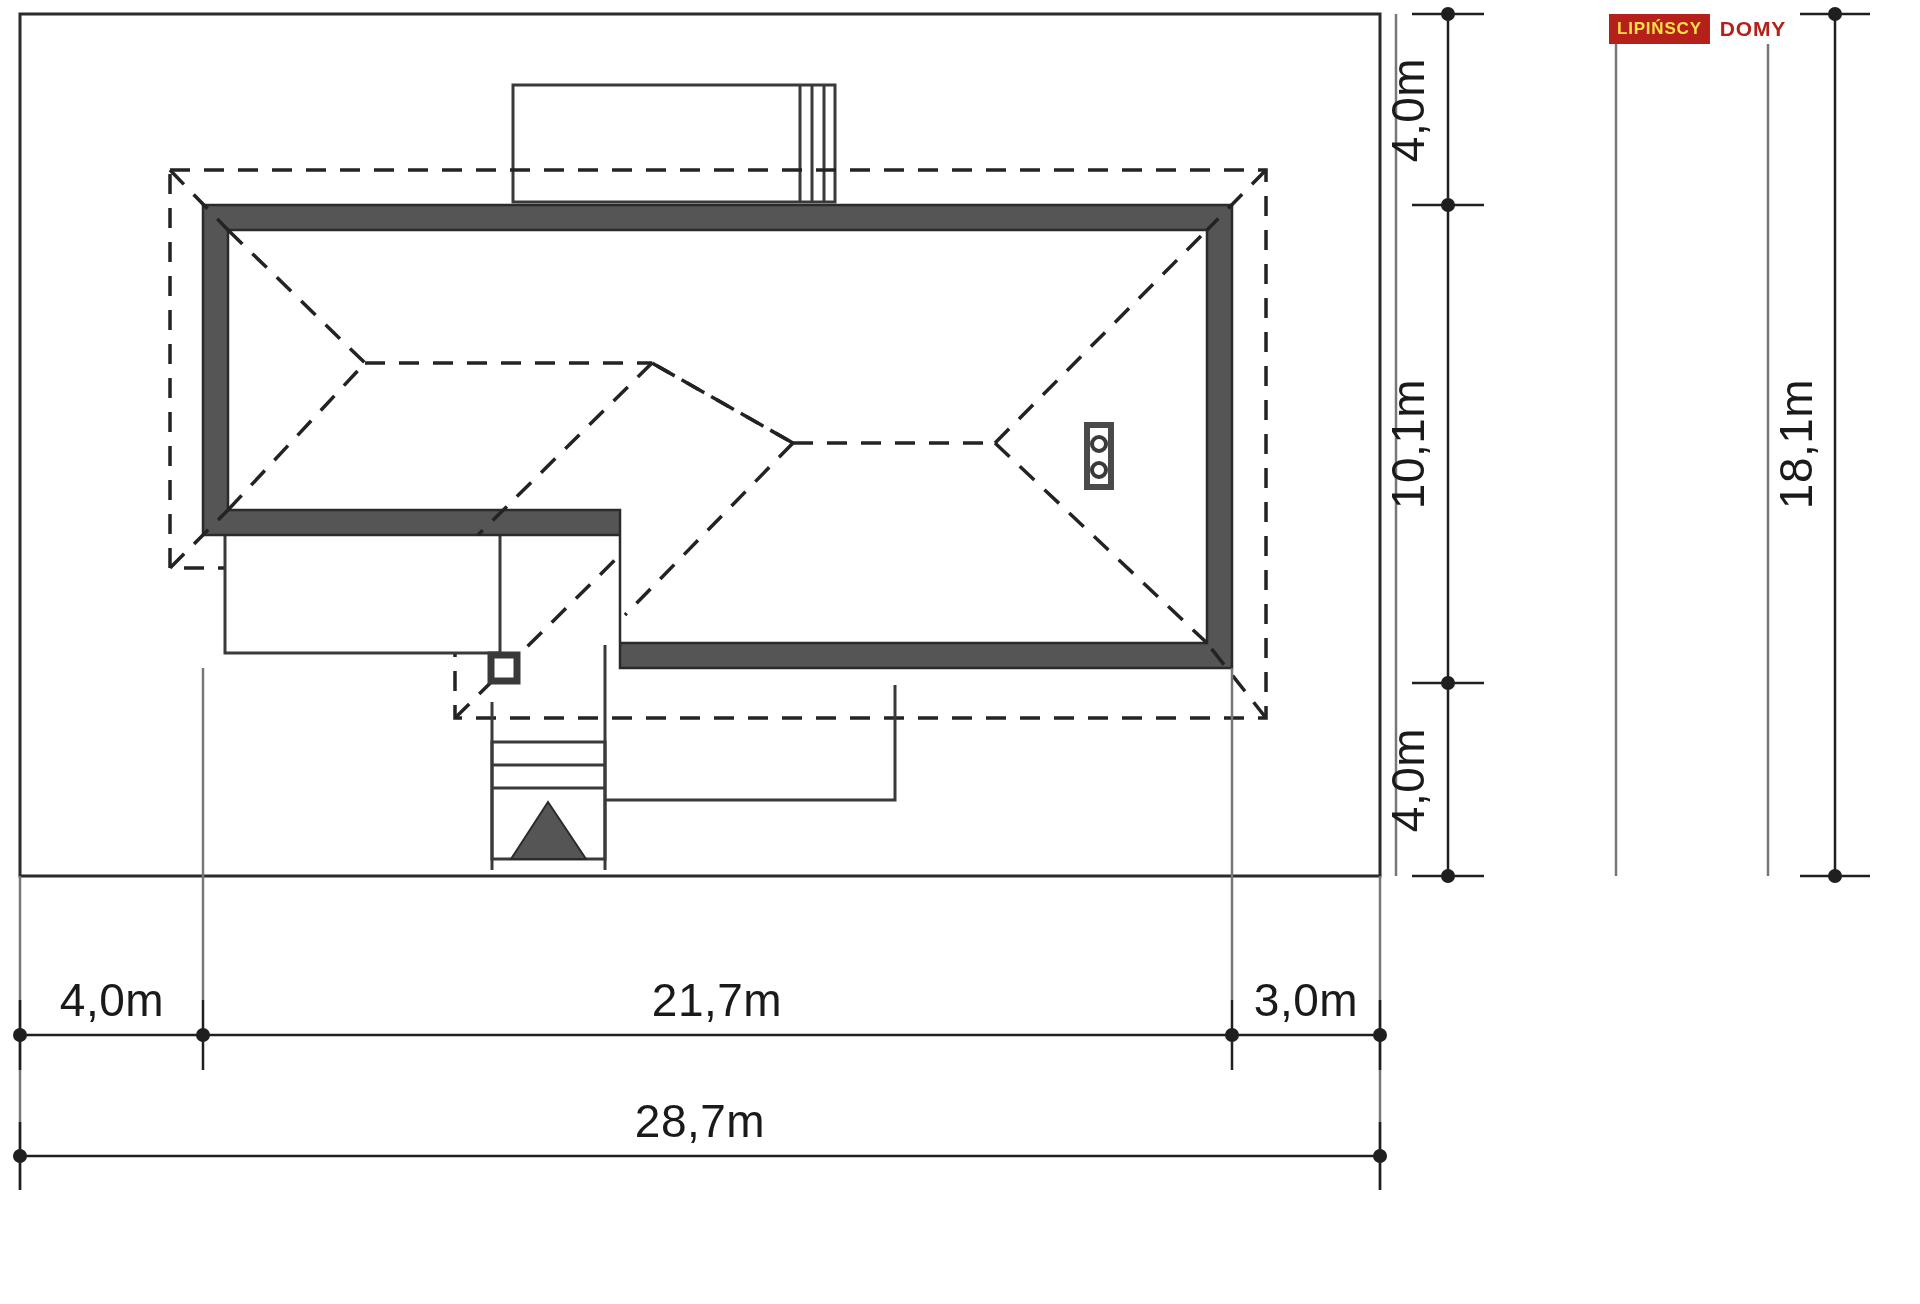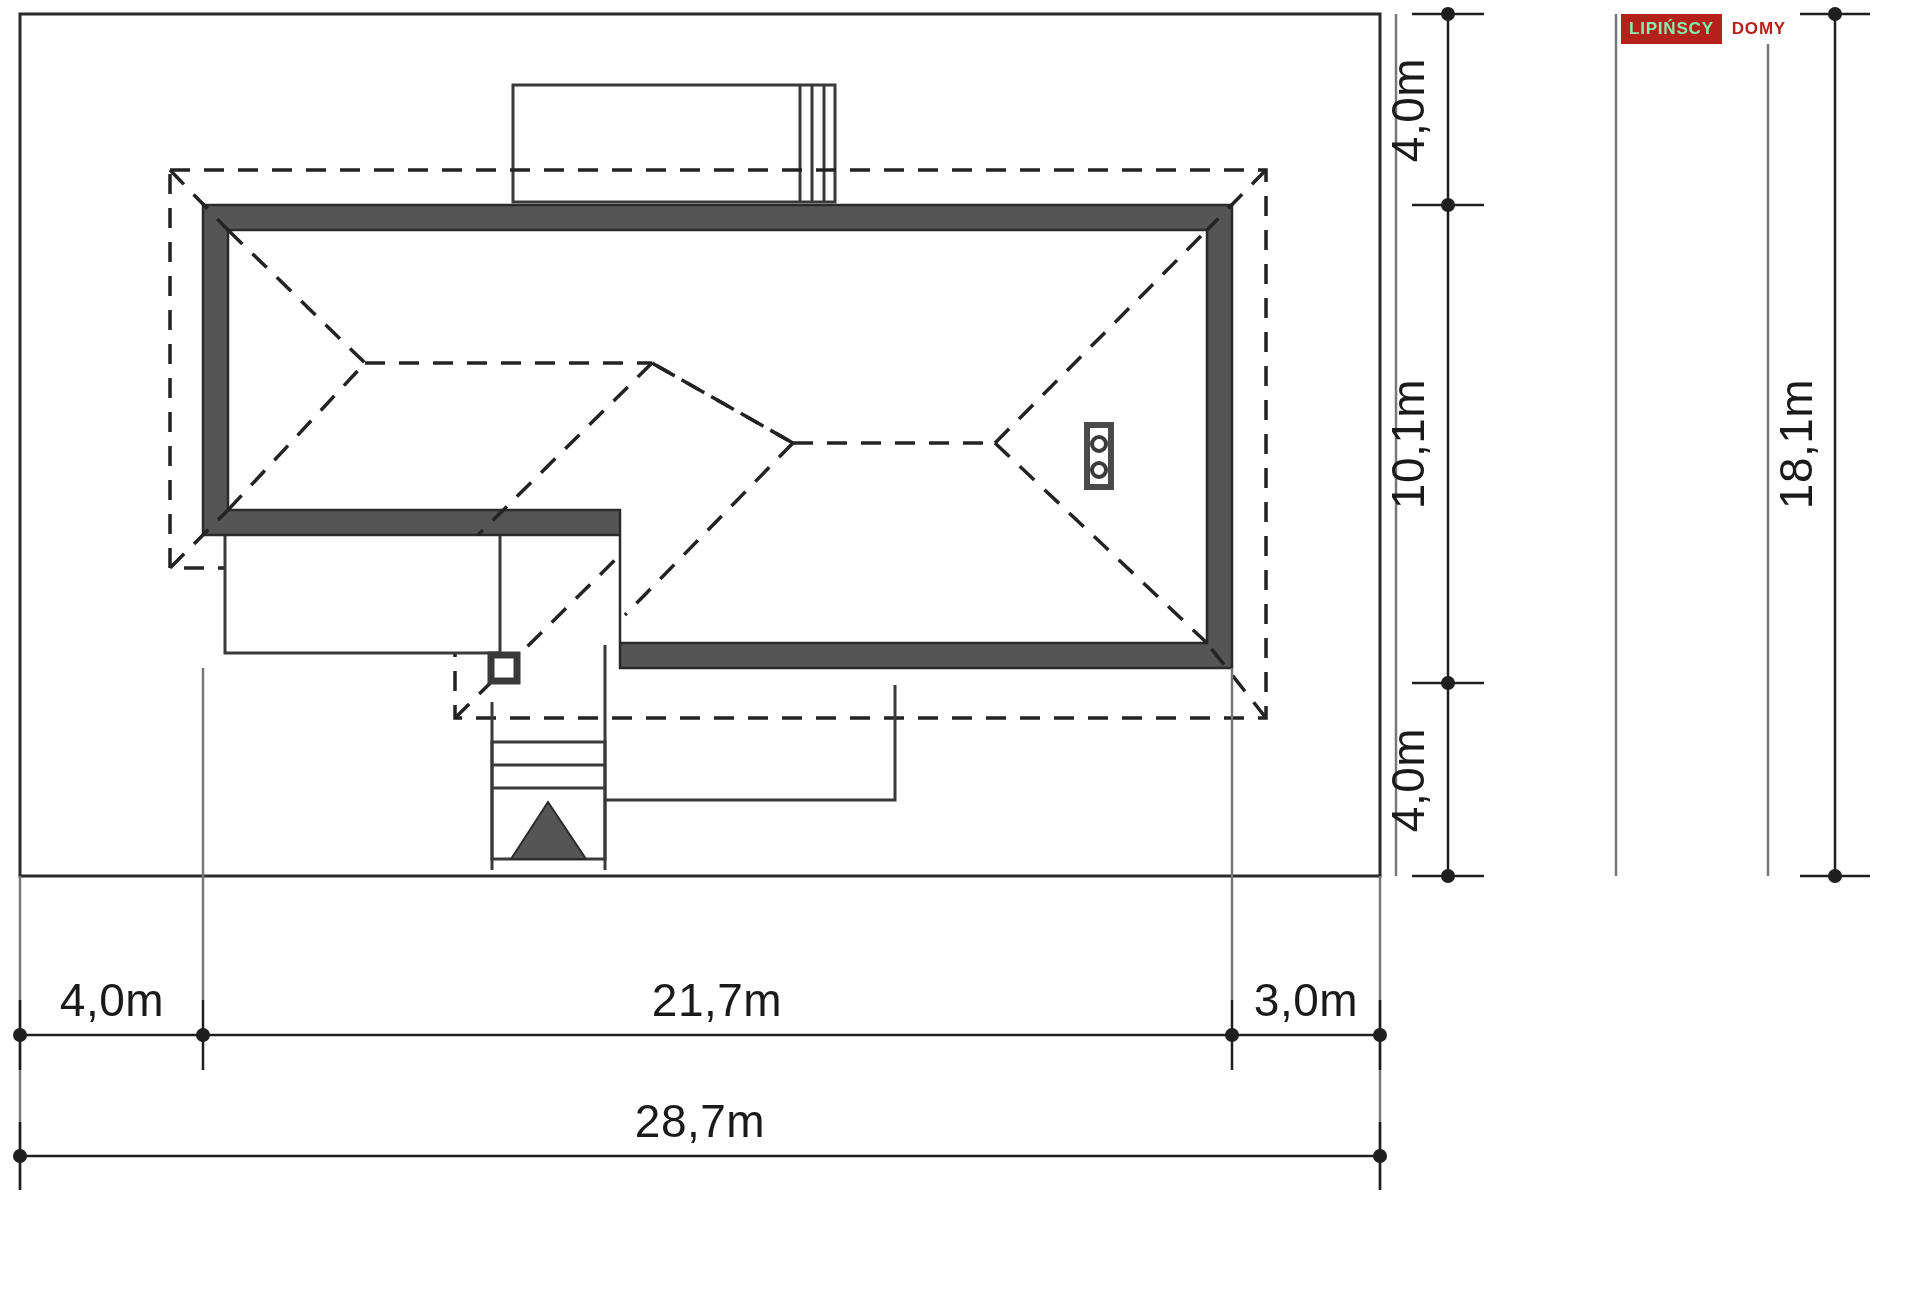--- a/index.html
+++ b/index.html
@@ -35,33 +35,33 @@
   }
   .logo-box {
     position: absolute;
     display: flex;
     align-items: stretch;
     height: 30px;
     line-height: 30px;
   }
   .logo-mark {
     background: #b5201b;
-    color: #86efac;
+    color: #fde047;
     font-family: "Liberation Sans", sans-serif;
     font-size: 17px;
     font-weight: bold;
     letter-spacing: 0.8px;
     padding: 0 8px;
     display: flex;
     align-items: center;
   }
   .logo-word {
     color: #b5201b;
     font-family: "Liberation Sans", sans-serif;
-    font-size: 17px;
+    font-size: 21px;
     font-weight: bold;
     letter-spacing: 0.8px;
     padding: 0 6px 0 10px;
     display: flex;
     align-items: center;
     background: #ffffff;
   }
 </style>
 </head>
 <body>

